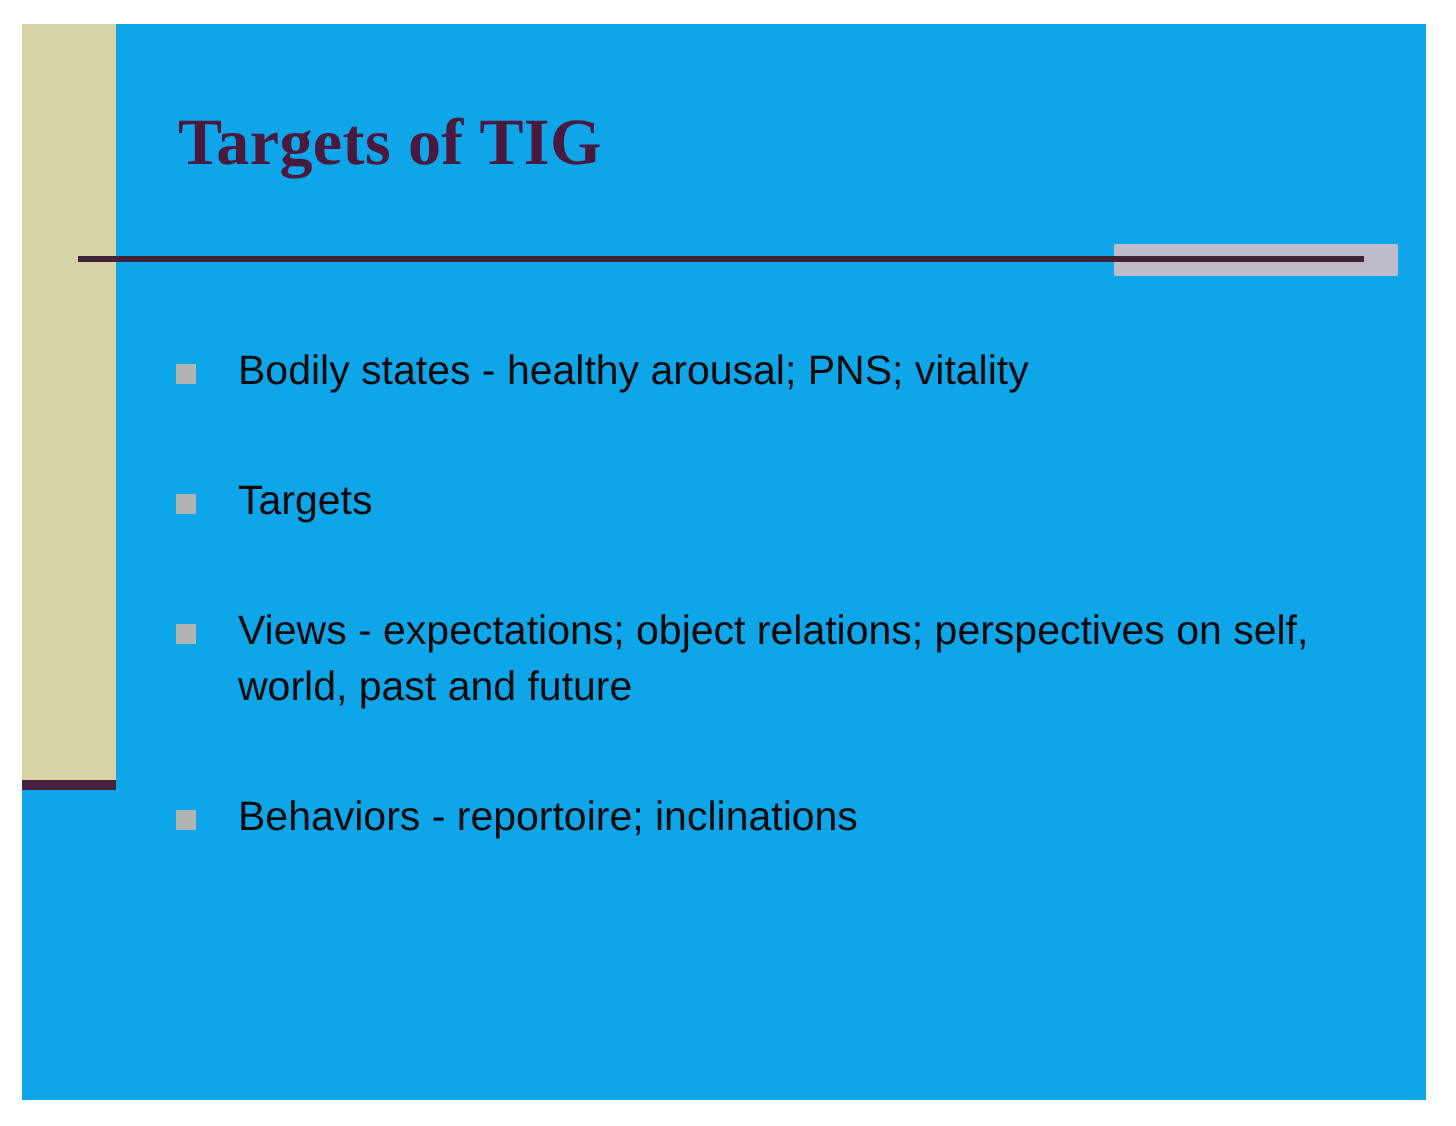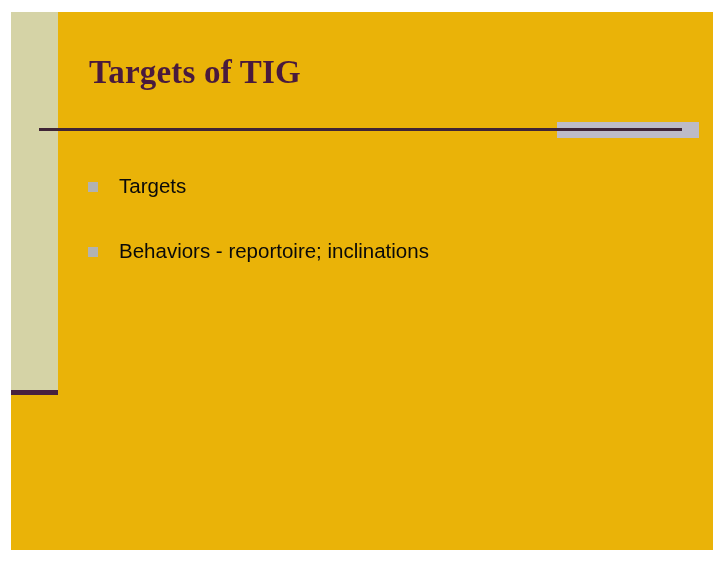--- a/index.html
+++ b/index.html
@@ -15,21 +15,21 @@
     font-family: "Liberation Sans", sans-serif;
   }
 
   
   #slide {
     position: absolute;
     left: 11px;
     top: 12px;
     width: 702px;
     height: 538px;
-    background: #eab308;
+    background: #0ea5e9;
     overflow: hidden;
   }
 
   
   #left-bar {
     position: absolute;
     left: 0px;
     top: 0px;
     width: 47px;
     height: 378px;
@@ -125,26 +125,34 @@
 
   <div id="title">Targets of TIG</div>
 
   <div id="rule-wrap">
     <div id="rule-block"></div>
     <div id="rule-line"></div>
   </div>
 
   <div id="bullets">
 
+    <div class="bullet-item">
+      <span class="bullet-marker"></span>
+      <span class="bullet-text">Bodily states - healthy arousal; PNS; vitality</span>
+    </div>
 
     <div class="bullet-item">
       <span class="bullet-marker"></span>
       <span class="bullet-text">Targets</span>
     </div>
 
+    <div class="bullet-item">
+      <span class="bullet-marker"></span>
+      <span class="bullet-text">Views - expectations; object relations; perspectives on self, world, past and future</span>
+    </div>
 
     <div class="bullet-item">
       <span class="bullet-marker"></span>
       <span class="bullet-text">Behaviors - reportoire; inclinations</span>
     </div>
 
   </div>
 </div>
 
 </body></html>

